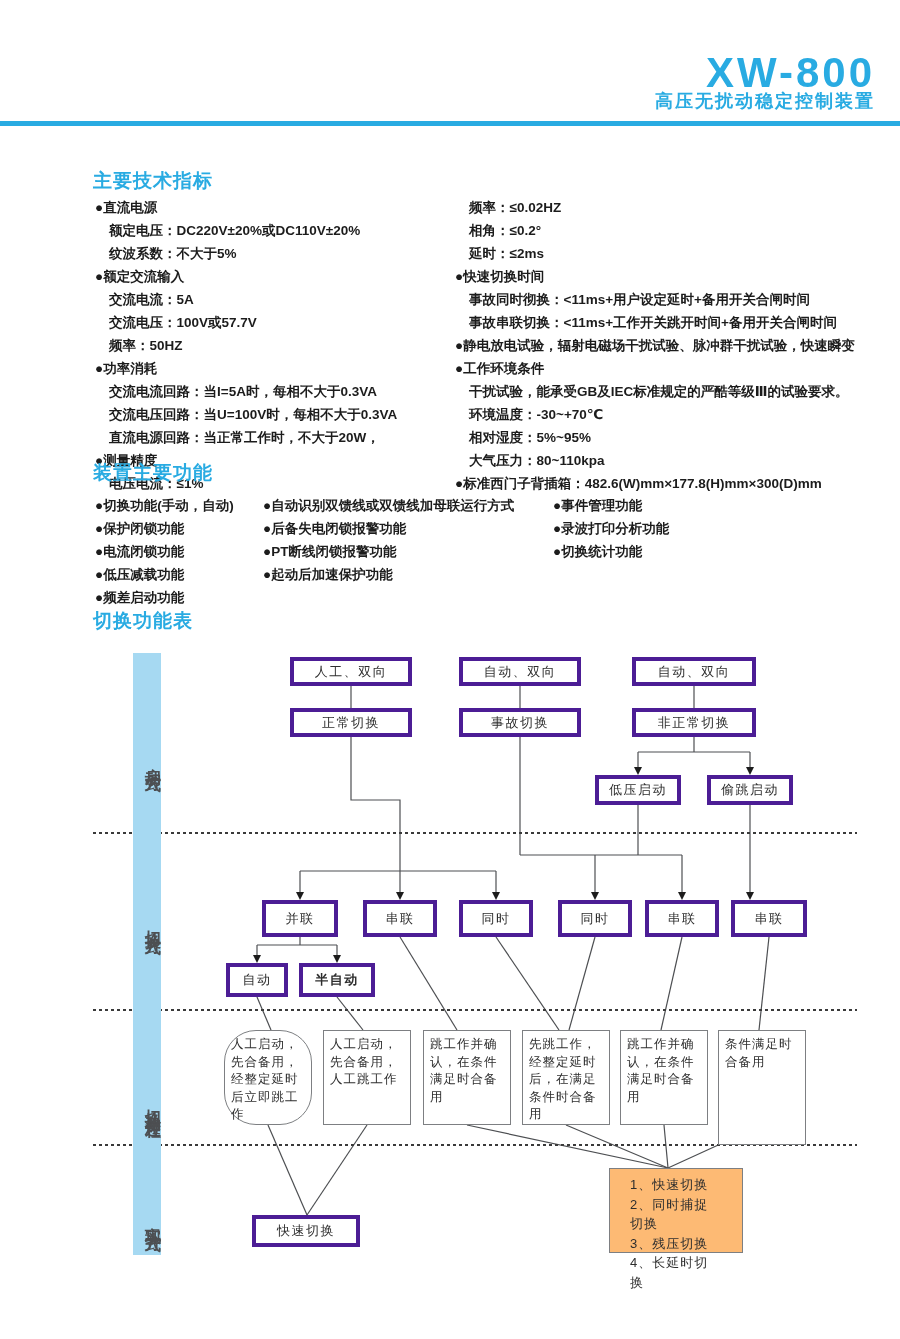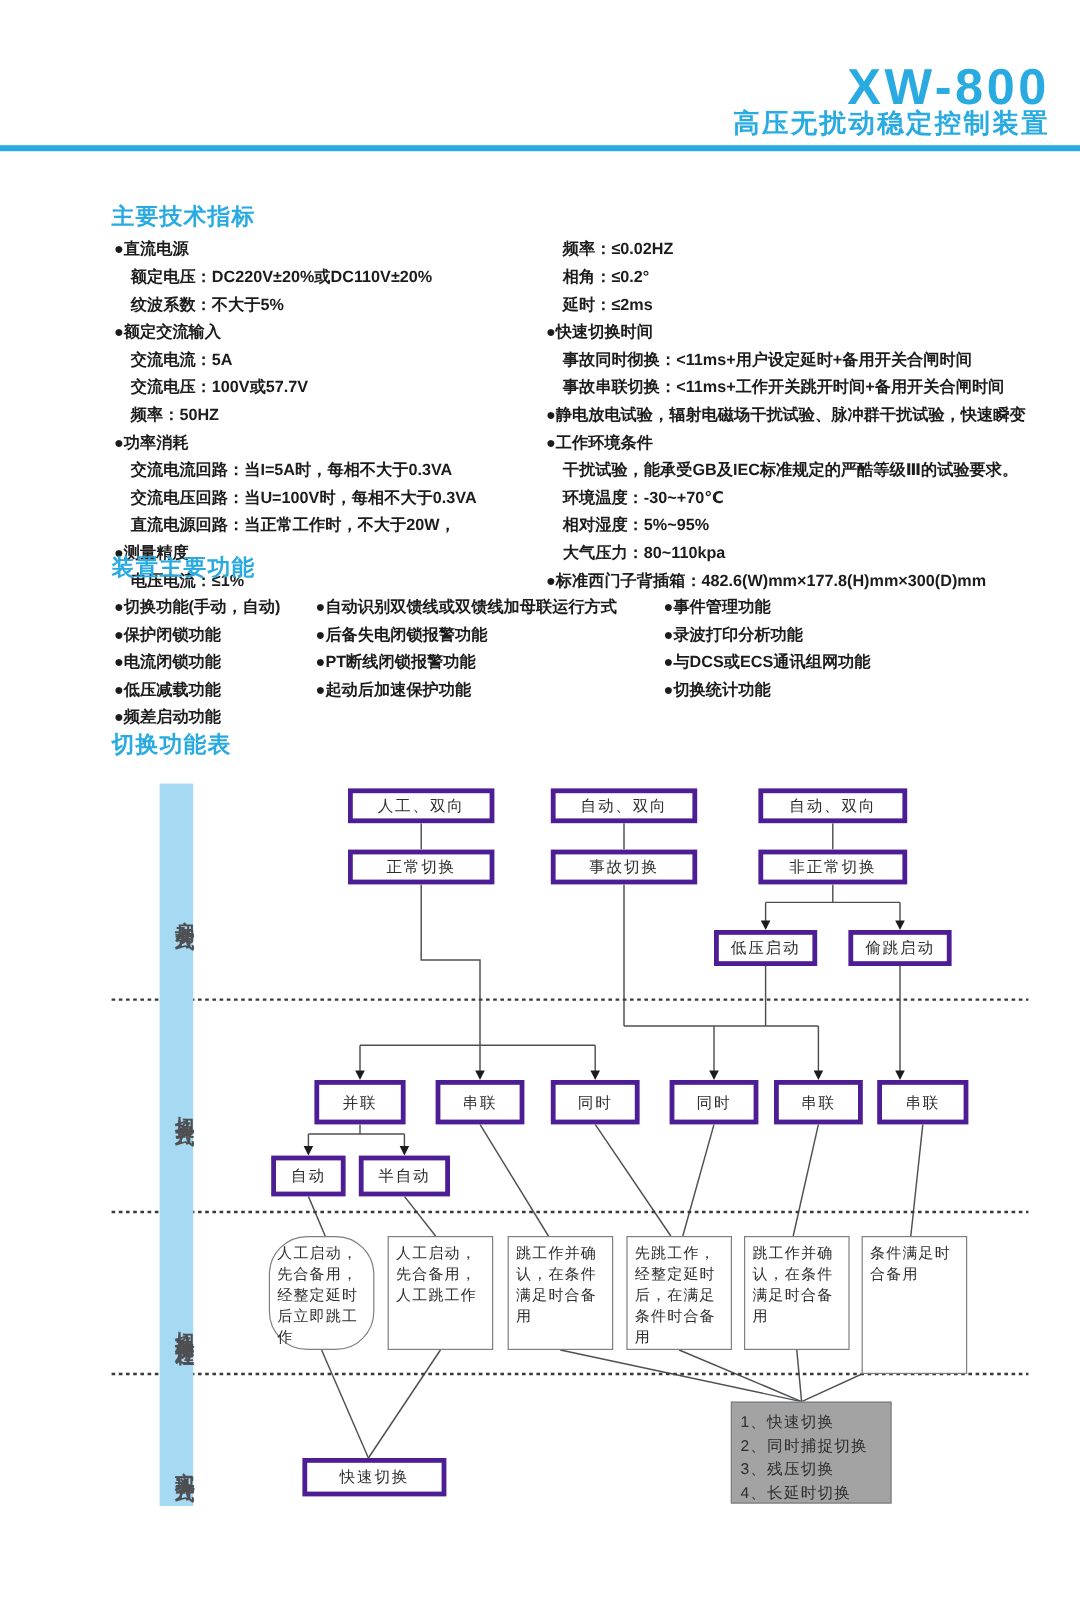--- a/index.html
+++ b/index.html
@@ -1,21 +1,21 @@
 <!DOCTYPE html>
 <html><head>
 <meta charset="utf-8">
 <style>
   html,body{margin:0;padding:0;background:#ffffff;}
   body{width:900px;height:1339px;position:relative;overflow:hidden;
        font-family:"Liberation Sans","DejaVu Sans",sans-serif;color:#1c1c1c;}
   
   .model{position:absolute;top:52px;right:25px;font-size:42px;font-weight:bold;
          color:#29abe2;letter-spacing:3px;line-height:1;}
-  .subtitle{position:absolute;top:92px;right:25px;font-size:22px;font-weight:bold;
+  .subtitle{position:absolute;top:92px;right:25px;font-size:18px;font-weight:bold;
             color:#29abe2;letter-spacing:2px;line-height:1;margin-left:40px;}
   .rule{position:absolute;top:121px;left:0;width:900px;height:5px;background:#29abe2;}
   
   .sec-title{position:absolute;font-size:19px;font-weight:bold;color:#29abe2;letter-spacing:1px;}
   
   .col{position:absolute;font-size:13.5px;font-weight:bold;color:#1c1c1c;}
   .col .ln{line-height:23px;white-space:nowrap;}
   .col .b{padding-left:0;}
   .col .s{padding-left:14px;}
   .col .s2{padding-left:110px;}
@@ -24,22 +24,22 @@
   #flow svg{position:absolute;left:0;top:0;}
   .bar{position:absolute;left:48px;top:8px;width:28px;height:602px;background:#a6d9f2;}
   .vlabel{position:absolute;left:46px;width:32px;writing-mode:vertical-rl;text-orientation:upright;
           font-size:16px;font-weight:bold;color:#4d4f52;letter-spacing:3px;text-align:center;}
   .fbox{position:absolute;box-sizing:border-box;border:4px solid #4c1d95;background:#fff;
         display:flex;align-items:center;justify-content:center;font-size:13px;color:#2e2e2e;
         letter-spacing:1.5px;white-space:nowrap;}
   .abox{position:absolute;box-sizing:border-box;border:1px solid #7d7f82;background:#fff;
         font-size:12.5px;color:#2e2e2e;line-height:17.5px;padding:5px 6px;letter-spacing:1px;
         text-align:left;}
-  .lbox{position:absolute;box-sizing:border-box;border:1px solid #7d7f82;background:#a3a3a3;
-        font-size:13px;color:#2e2e2e;line-height:19.5px;padding:6px 7px;letter-spacing:1px;
+  .lbox{position:absolute;box-sizing:border-box;border:1px solid #7d7f82;background:#fdba74;
+        font-size:13px;color:#2e2e2e;line-height:19.5px;padding:6px 20px;letter-spacing:1px;
         white-space:pre-line;text-align:left;}
 </style>
 </head>
 <body>
 
 <div class="model">XW-800</div>
 <div class="subtitle">高压无扰动稳定控制装置</div>
 <div class="rule"></div>
 
 <div class="sec-title" style="left:93px;top:168px;">主要技术指标</div>
@@ -87,21 +87,20 @@
 </div>
 <div class="col" style="left:263px;top:494px;width:290px;">
   <div class="ln b">●自动识别双馈线或双馈线加母联运行方式</div>
   <div class="ln b">●后备失电闭锁报警功能</div>
   <div class="ln b">●PT断线闭锁报警功能</div>
   <div class="ln b">●起动后加速保护功能</div>
 </div>
 <div class="col" style="left:553px;top:494px;width:250px;">
   <div class="ln b">●事件管理功能</div>
   <div class="ln b">●录波打印分析功能</div>
-  <div class="ln b">●与DCS或ECS通讯组网功能</div>
   <div class="ln b">●切换统计功能</div>
 </div>
 
 <div class="sec-title" style="left:93px;top:608px;">切换功能表</div>
 
 <div id="flow">
   <svg width="805" height="675" viewBox="0 0 805 675">
     <g stroke="#4d4f52" stroke-width="1.2" fill="none">
 
       <line x1="266" y1="41" x2="266" y2="63"></line>
@@ -186,27 +185,27 @@
   <div class="fbox" style="left:622px;top:130px;width:86px;height:30px;">偷跳启动</div>
 
   <div class="fbox" style="left:177px;top:255px;width:76px;height:37px;">并联</div>
   <div class="fbox" style="left:278px;top:255px;width:74px;height:37px;">串联</div>
   <div class="fbox" style="left:374px;top:255px;width:74px;height:37px;">同时</div>
   <div class="fbox" style="left:473px;top:255px;width:74px;height:37px;">同时</div>
   <div class="fbox" style="left:560px;top:255px;width:74px;height:37px;">串联</div>
   <div class="fbox" style="left:646px;top:255px;width:76px;height:37px;">串联</div>
 
   <div class="fbox" style="left:141px;top:318px;width:62px;height:34px;">自动</div>
-  <div class="fbox" style="left:214px;top:318px;width:76px;height:34px;">半自动</div>
+  <div class="fbox" style="left:214px;top:318px;width:76px;height:34px;font-weight:bold;">半自动</div>
 
   <div class="abox" style="left:139px;top:385px;width:88px;height:95px;border-radius:32px;">人工启动，先合备用，经整定延时后立即跳工作</div>
   <div class="abox" style="left:238px;top:385px;width:88px;height:95px;">人工启动，先合备用，人工跳工作</div>
   <div class="abox" style="left:338px;top:385px;width:88px;height:95px;">跳工作并确认，在条件满足时合备用</div>
   <div class="abox" style="left:437px;top:385px;width:88px;height:95px;">先跳工作，经整定延时后，在满足条件时合备用</div>
   <div class="abox" style="left:535px;top:385px;width:88px;height:95px;">跳工作并确认，在条件满足时合备用</div>
   <div class="abox" style="left:633px;top:385px;width:88px;height:115px;">条件满足时合备用</div>
 
-  <div class="fbox" style="left:167px;top:570px;width:120px;height:32px;">快速切换</div>
+  <div class="fbox" style="left:167px;top:570px;width:108px;height:32px;">快速切换</div>
   <div class="lbox" style="left:524px;top:523px;width:134px;height:85px;">1、快速切换
 2、同时捕捉切换
 3、残压切换
 4、长延时切换</div>
 </div>
 
 </body></html>

